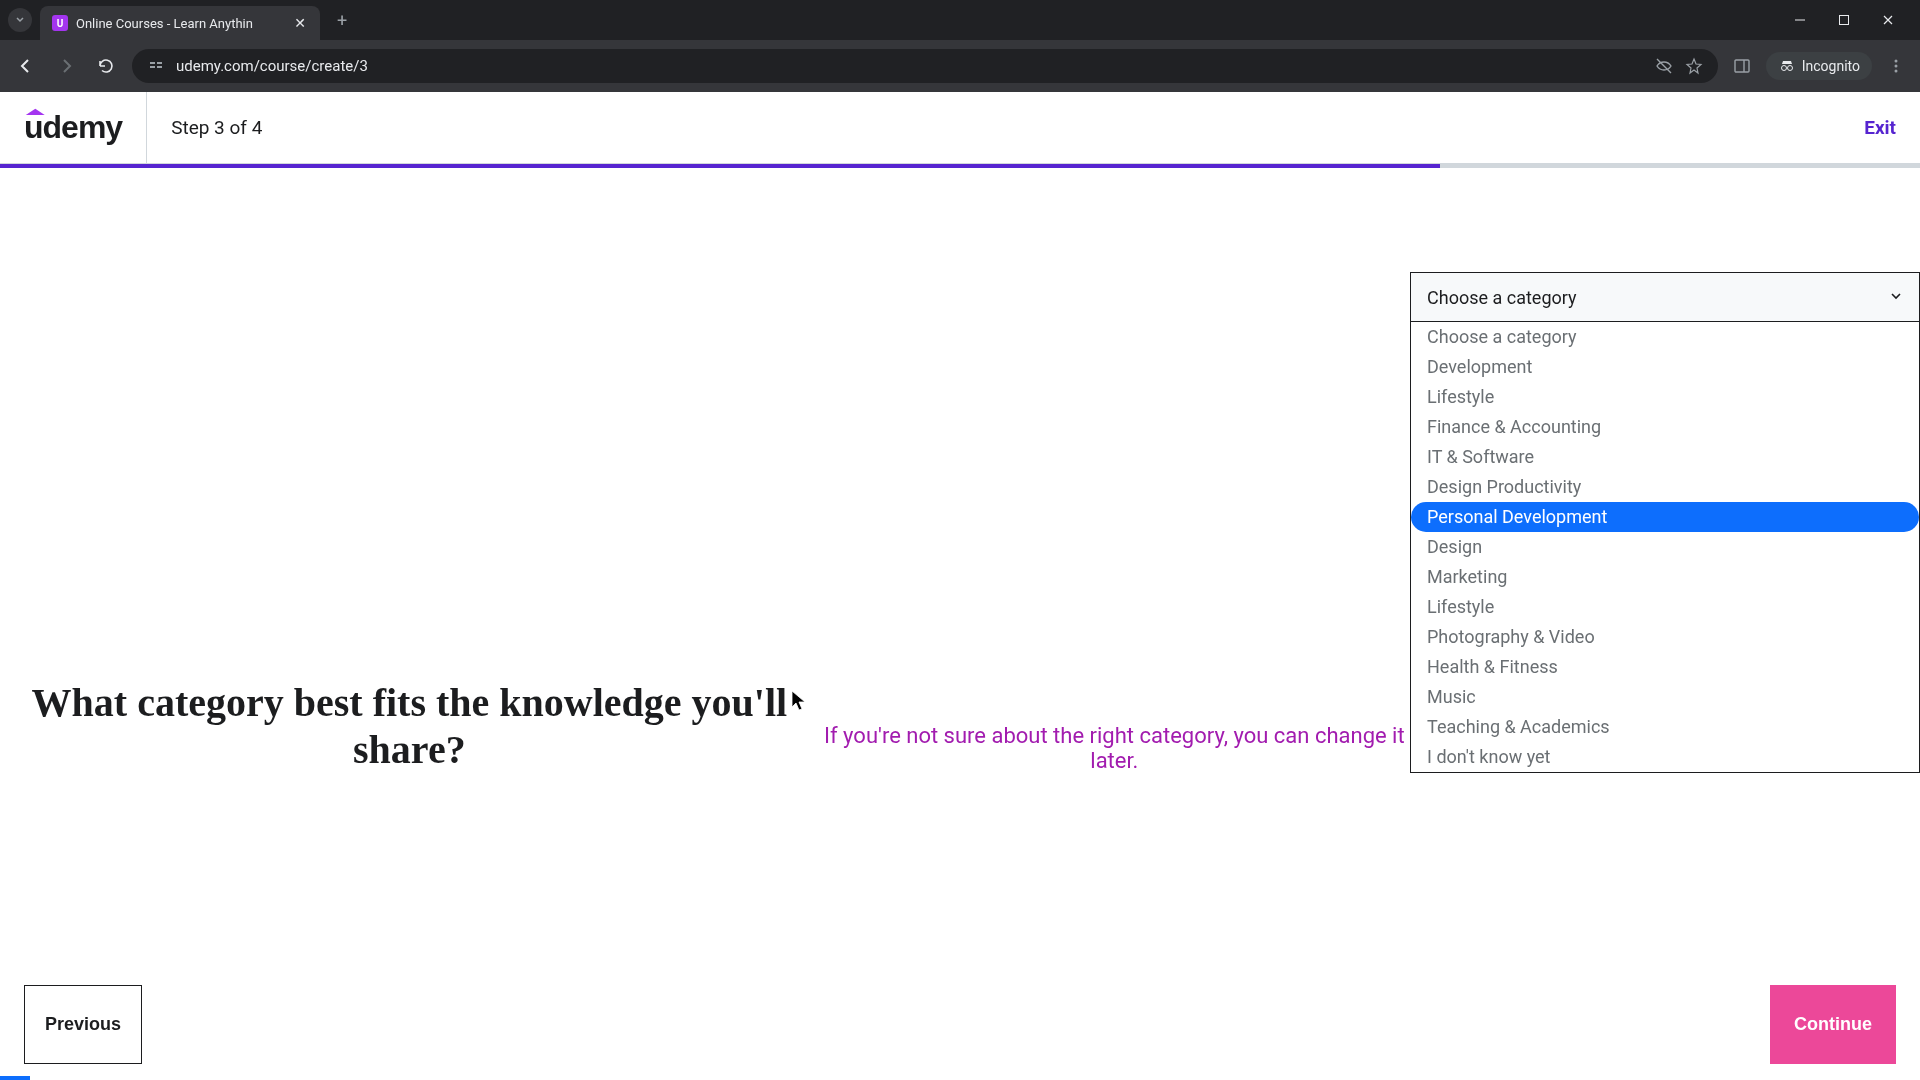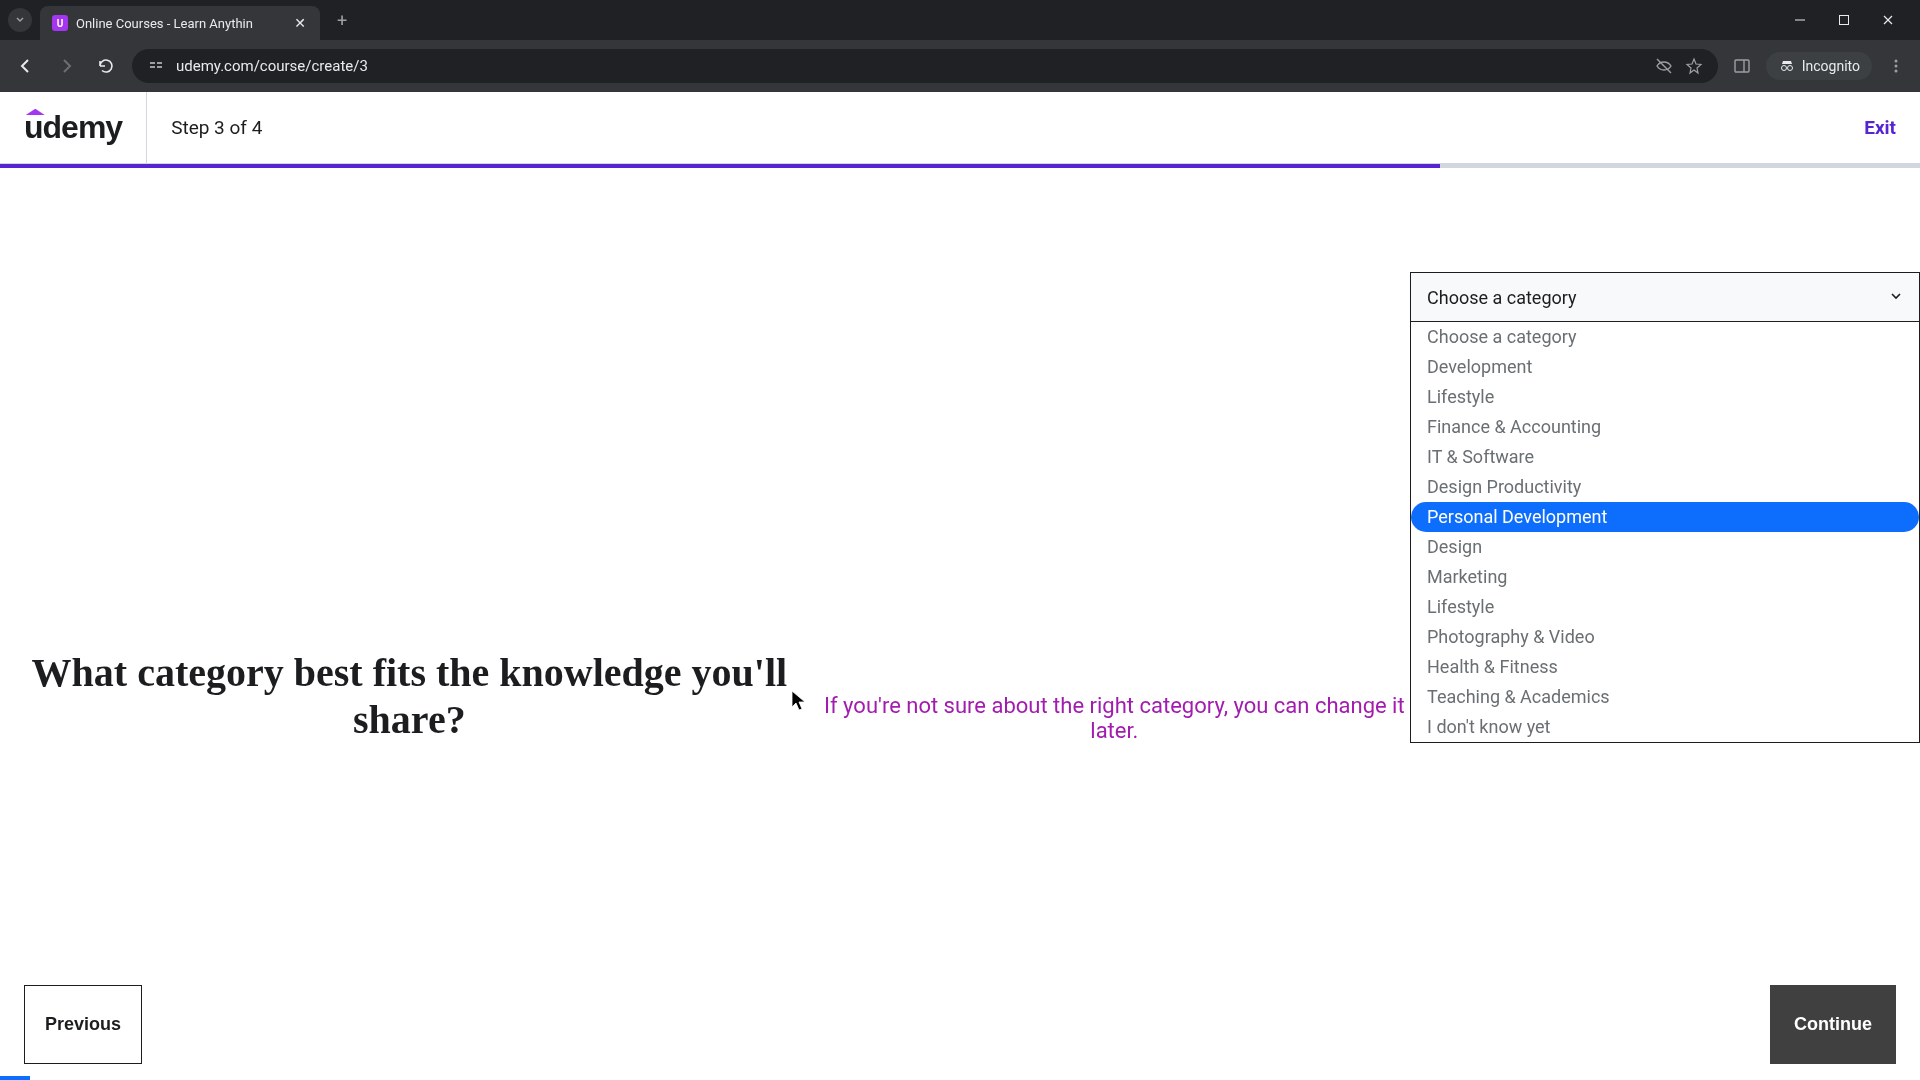--- a/index.html
+++ b/index.html
@@ -44,21 +44,21 @@
     .select-wrap { width: 547px; margin-top: 64px; position: relative; }
     .select-box { border: 1px solid #1c1d1f; background: #f7f9fa; height: 50px; display: flex; align-items: center; padding: 0 16px; justify-content: space-between; cursor: pointer; }
     .select-label { font-size: 18px; color: #1c1d1f; }
     .chevron { font-size: 14px; color: #1c1d1f; }
     .dropdown-list { border: 1px solid #1c1d1f; border-top: none; background: #fff; }
     .dropdown-option { padding: 1px 16px; font-size: 18px; color: #6a6f73; cursor: pointer; line-height: 28px;}
     .dropdown-option.highlighted { background: #0d6efd; color: #fff; border-radius: 15px; }
     
     .footer-nav { position: absolute; bottom: 20px; left: 0; right: 0; display: flex; justify-content: space-between; padding: 0 24px; }
     .prev-btn { border: 1px solid #1c1d1f; background: #fff; padding: 28px 20px; font-size: 18px; font-weight: 700; color: #1c1d1f; cursor: pointer; }
-    .cont-btn { border: none; background: #404040; color: #fff; padding: 12px 24px; font-size: 18px; font-weight: 700; cursor: pointer; margin-left: 19px; }
+    .cont-btn { border: none; background: #ec4899; color: #fff; padding: 12px 24px; font-size: 18px; font-weight: 700; cursor: pointer; margin-left: 19px; }
     
     .cursor { position: absolute; width: 14px; height: 20px; pointer-events: none; z-index: 1000; }
     
     .taskbar { position: absolute; bottom: 0; left: 0; width: 30px; height: 4px; background: #0d6efd; }
   </style>
 </head>
 <body>
 
 <div class="browser-chrome">
   <div class="tab-bar">
@@ -183,20 +183,21 @@
           <div class="dropdown-option">Lifestyle</div>
           <div class="dropdown-option">Finance &amp; Accounting</div>
           <div class="dropdown-option">IT &amp; Software</div>
           <div class="dropdown-option">Design Productivity</div>
           <div class="dropdown-option highlighted">Personal Development</div>
           <div class="dropdown-option">Design</div>
           <div class="dropdown-option">Marketing</div>
           <div class="dropdown-option">Lifestyle</div>
           <div class="dropdown-option">Photography &amp; Video</div>
           <div class="dropdown-option">Health &amp; Fitness</div>
+          <div class="dropdown-option">Music</div>
           <div class="dropdown-option">Teaching &amp; Academics</div>
           <div class="dropdown-option">I don't know yet</div>
         </div>
     </div>
   </div>
 
   <div class="footer-nav">
     <button class="prev-btn">Previous</button>
     <button class="cont-btn">Continue</button>
   </div>

